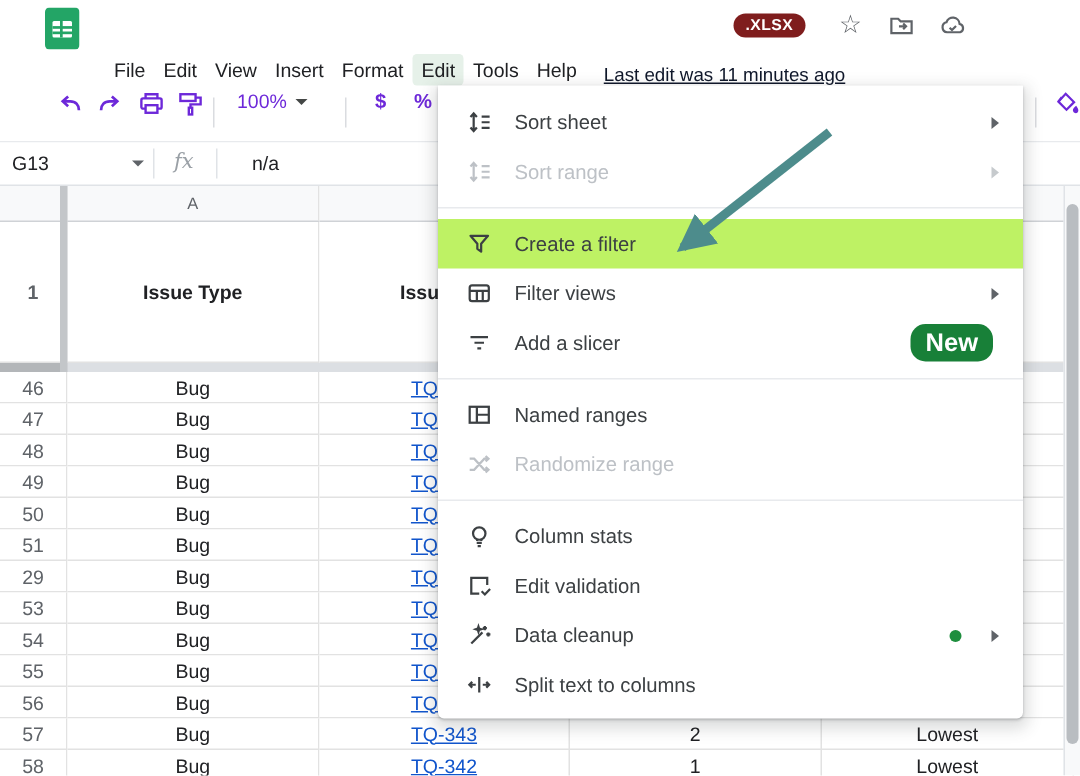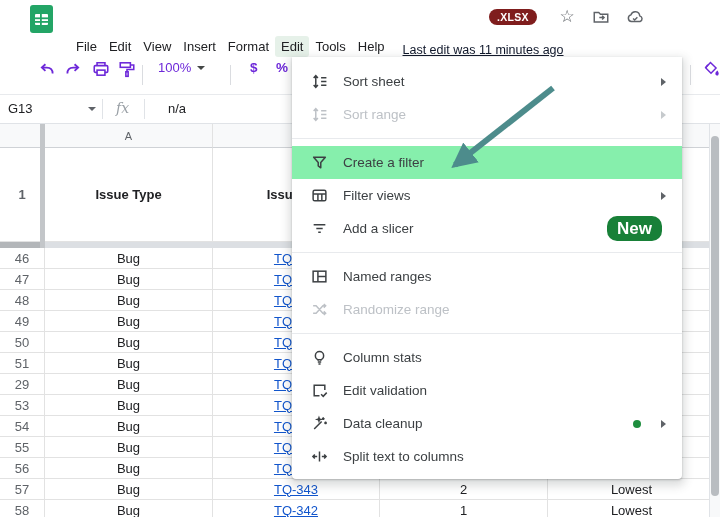--- a/index.html
+++ b/index.html
@@ -59,21 +59,21 @@
   
   .scrollbar{position:absolute;right:0;top:124px;width:10px;height:393px;background:#f8f9fa;
       border-left:1px solid #e0e3e7;z-index:6;}
   .thumb{position:absolute;left:1px;top:12px;width:8px;height:360px;background:#b9bdc1;border-radius:4px;}
   
   .menu{position:absolute;left:292px;top:57px;width:390px;background:#fff;z-index:40;
       padding:8px 0 6px;border-radius:0 0 4px 4px;
       box-shadow:0 1px 2px rgba(60,64,67,.3),0 4px 10px 3px rgba(60,64,67,.18);}
   .menu .item{height:33px;display:flex;align-items:center;padding:0 16px 0 18px;
       font-size:13.5px;color:#3c4043;cursor:default;}
-  .menu .item.hl{background:#86efac;}
+  .menu .item.hl{background:#bef264;}
   .menu .item.dis{color:#bdc1c6;}
   .menu .ic{width:18px;height:18px;margin-right:15px;flex:none;display:flex;align-items:center;justify-content:center;}
   .menu .grow{flex:1;}
   .subarrow{width:0;height:0;border-left:5px solid #5f6368;border-top:4px solid transparent;
       border-bottom:4px solid transparent;margin-left:8px;}
   .dis .subarrow{border-left-color:#c6cacd;}
   .badge-new{background:#188038;color:#fff;font-size:17px;font-weight:bold;padding:2.5px 10px;
       border-radius:10px;margin-right:4px;}
   .gdot{width:8px;height:8px;border-radius:50%;background:#1e8e3e;margin-right:12px;}
   .mdiv{height:1px;background:#e8eaed;margin:7px 0;}

